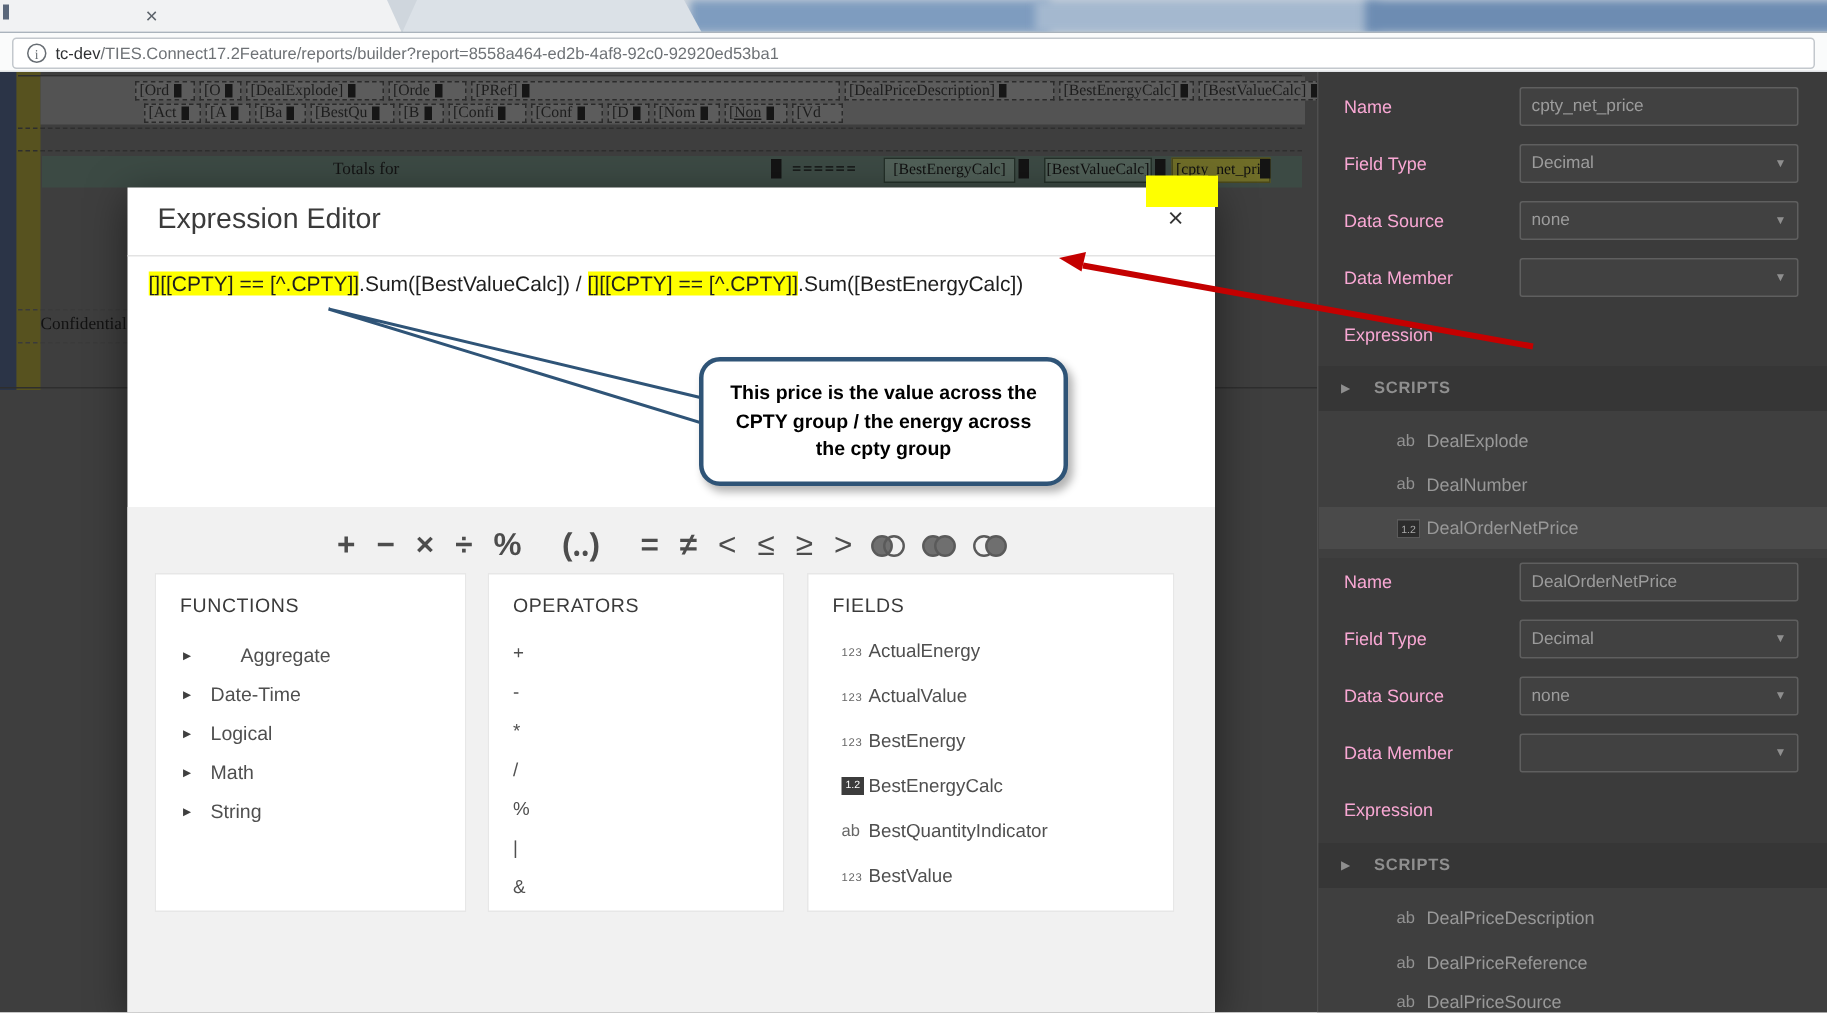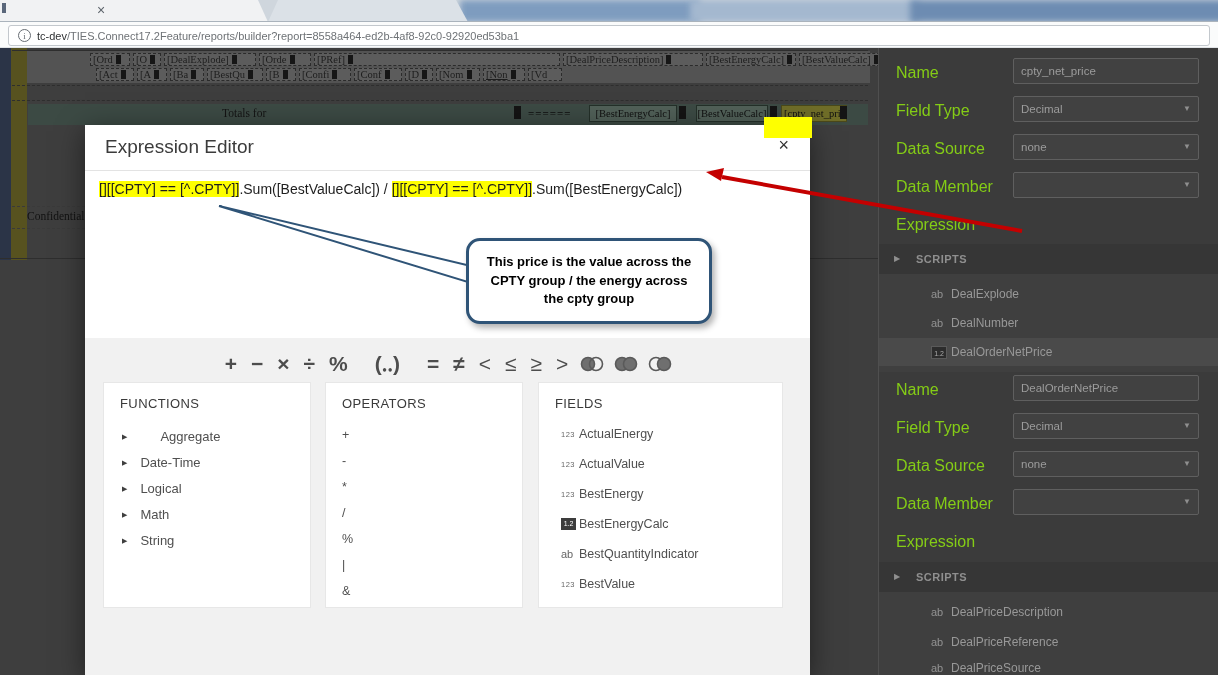--- a/index.html
+++ b/index.html
@@ -21,35 +21,35 @@
 .info-icon{width:13px;height:13px;border:1px solid #676d73;border-radius:50%;margin-left:9px;color:#676d73;font-size:9px;line-height:12px;text-align:center;font-family:"Liberation Serif",serif;flex:0 0 13px}
 .url-text{margin-left:6px;font-size:11px;color:#6e7276;white-space:nowrap;overflow:hidden}
 .url-text b{color:#2f3133;font-weight:normal}
 
 
 .pagebg{position:absolute;left:0;top:48px;width:1218px;height:627px;background:#3e3e3e}
 .strip-navy{position:absolute;left:0;top:0;width:11px;height:212px;background:#2b3447}
 .strip-olive{position:absolute;left:11px;top:0;width:16px;height:212px;background:#57521f}
 .designer-band{position:absolute;left:27px;top:3px;width:843px;height:32px;background:#535353}
 .designer-line{position:absolute;left:0;height:0;border-top:1px solid #2e2e2e}
-.frow{position:absolute;display:flex;}
+.frow{position:absolute;display:flex;align-items:center}
 .fbox{display:inline-flex;align-items:center;border:1px dashed #2b2b2b;background:#5c5c5c;color:#1d1d1d;font:10.5px "Liberation Serif",serif;padding:0 2px;margin-right:3px;height:13px;white-space:nowrap;overflow:hidden}
 .fbox .mini{width:5px;height:9px;background:#161616;margin-left:3px;flex:0 0 5px}
 .totals-band{position:absolute;left:28px;top:56px;width:840px;height:21px;background:#3c4a44}
 .totals-label{position:absolute;left:222px;top:59px;font:11.5px "Liberation Serif",serif;color:#141414}
 .tcell{position:absolute;top:57px;height:17px;border:1px solid #243029;background:#516058;color:#101010;font:10.5px "Liberation Serif",serif;display:flex;align-items:center;justify-content:center;overflow:hidden;white-space:nowrap}
 .tcell.olive{background:#6f6d28;border-color:#4a481a;justify-content:flex-start;padding-left:2px}
 .tsep{position:absolute;top:59px;font:bold 11px "Liberation Serif",serif;color:#0e0e0e;letter-spacing:1px}
 .ticon{position:absolute;top:58px;width:7px;height:13px;background:#141414}
 .dashrow{position:absolute;left:12px;width:73px;border-top:1px dashed #3a3a3a}
 .confidential{position:absolute;left:27px;top:162px;font:11.5px "Liberation Serif",serif;color:#121212}
 
 
 .sidebar{position:absolute;left:878px;top:48px;width:340px;height:627px;background:#3b3b3b;border-left:1px solid #4f4f4f;overflow:hidden}
-.sb-label{position:absolute;left:17px;font-size:16px;color:#84cc16}
+.sb-label{position:absolute;left:17px;font-size:12px;color:#f9a8d4}
 .sb-field{position:absolute;left:134px;width:186px;height:26px;background:#414141;border:1px solid #5f5f5f;border-radius:2px;color:#9c9c9c;font-size:11.5px;line-height:24px;padding:0 7px;white-space:nowrap;overflow:hidden}
 .sb-field .caret{position:absolute;right:7px;top:0;font-size:8px;color:#8f8f8f;line-height:24px}
 .sb-scripts-head{position:absolute;left:0;width:340px;height:30px;background:#363636}
 .sb-scripts-head .arr{position:absolute;left:15px;top:10px;font-size:8px;color:#8f8f8f}
 .sb-scripts-head .t{position:absolute;left:37px;top:9px;font-size:11px;font-weight:bold;letter-spacing:.5px;color:#8f8f8f}
 .sb-items{position:absolute;left:0;width:340px;background:#3f3f3f}
 .sb-item{position:absolute;left:0;width:340px;height:28px;display:flex;align-items:center}
 .sb-item.sel{background:#4a4a4a}
 .sb-item .ic{margin-left:52px;width:16px;font-size:11px;color:#939393;font-family:"Liberation Sans",sans-serif;flex:0 0 16px}
 .sb-item .icbadge{width:14px;height:13px;background:#2c2c2c;color:#ababab;font-size:7px;line-height:13px;text-align:center;border:1px solid #5a5a5a}

